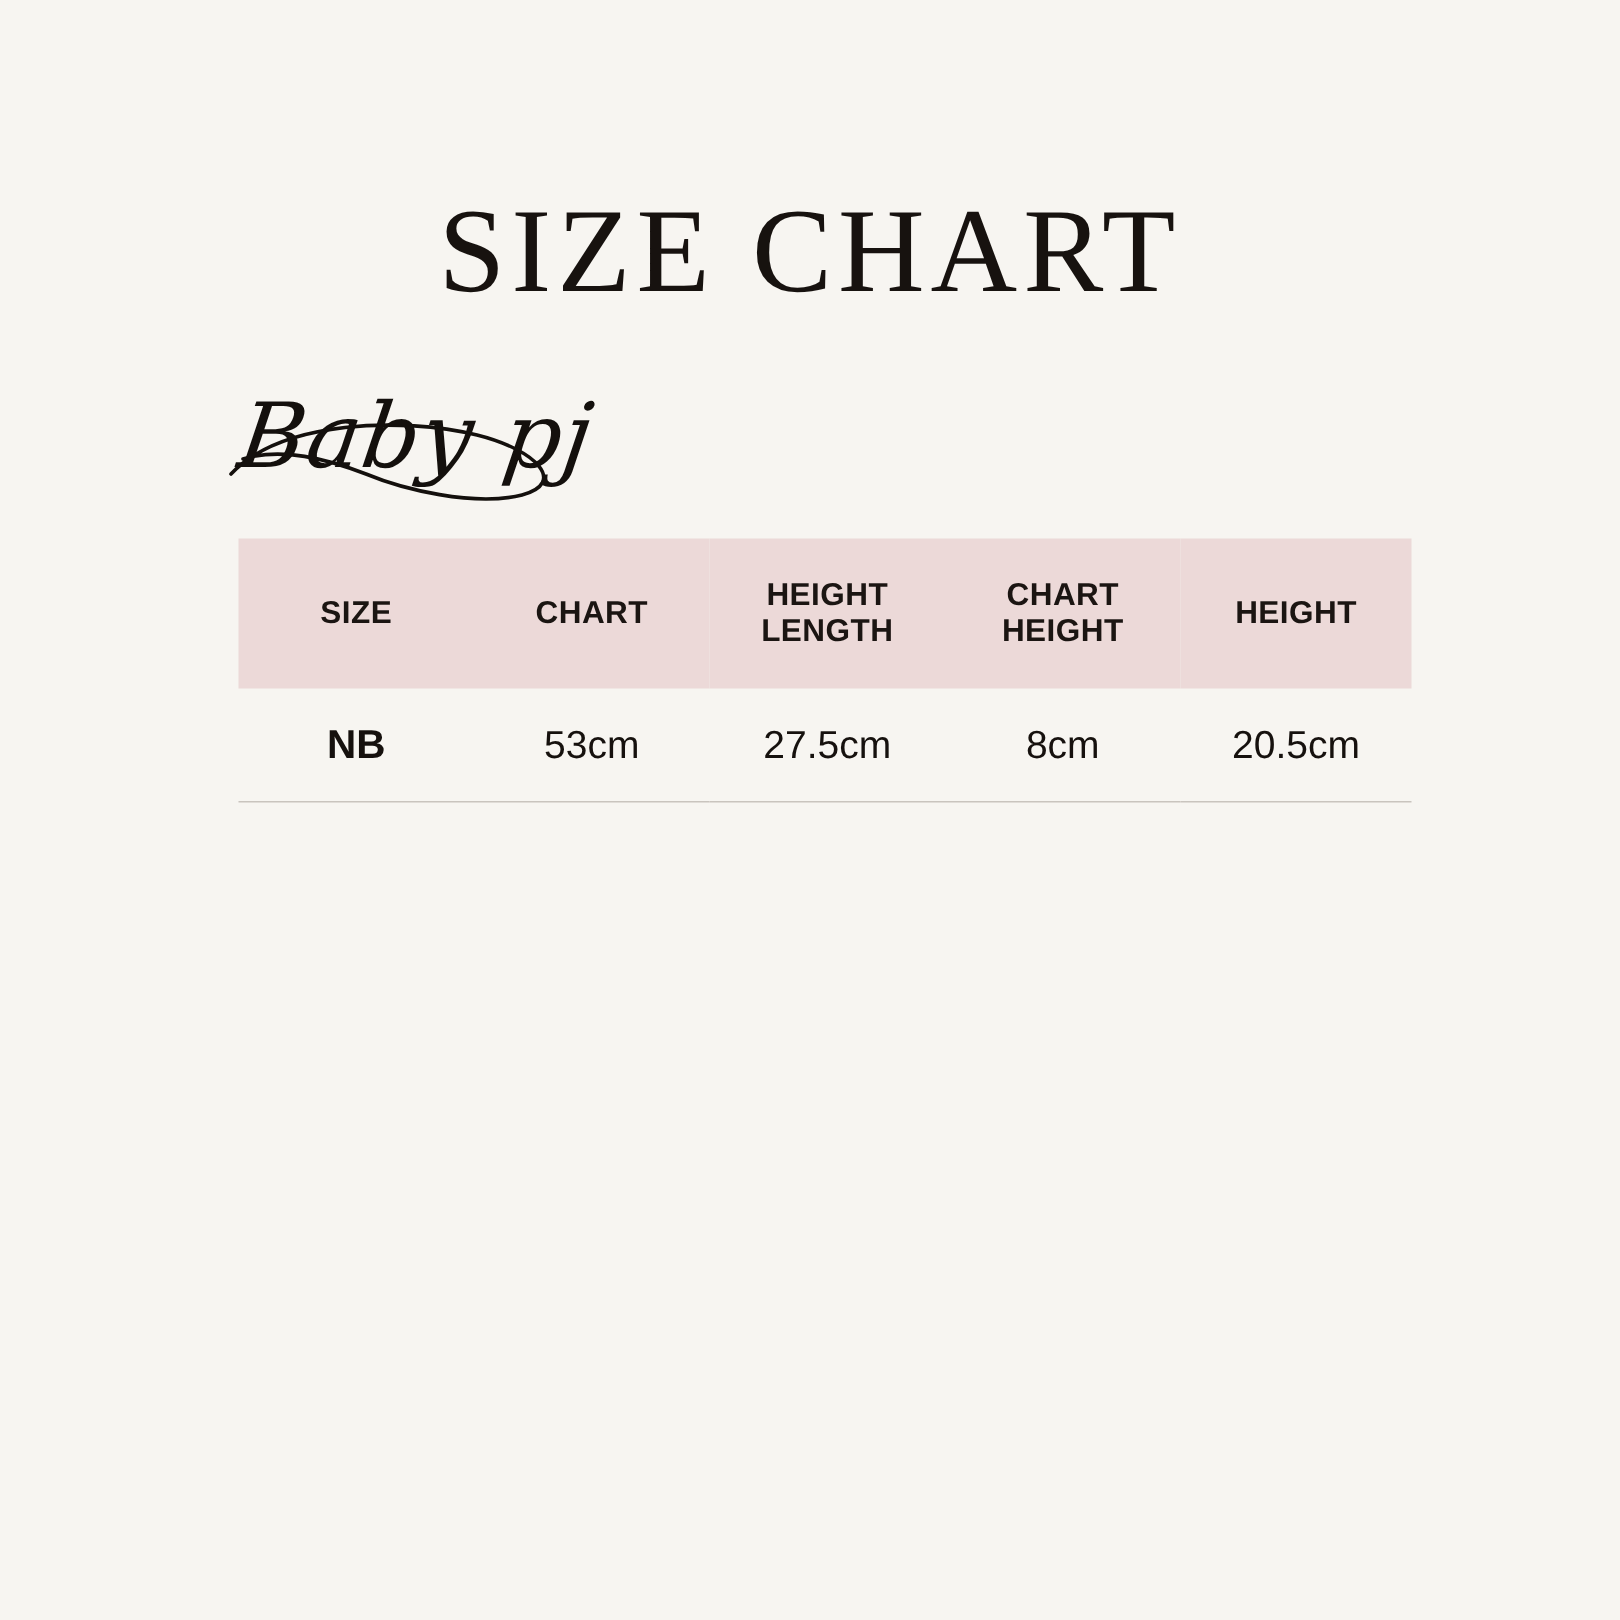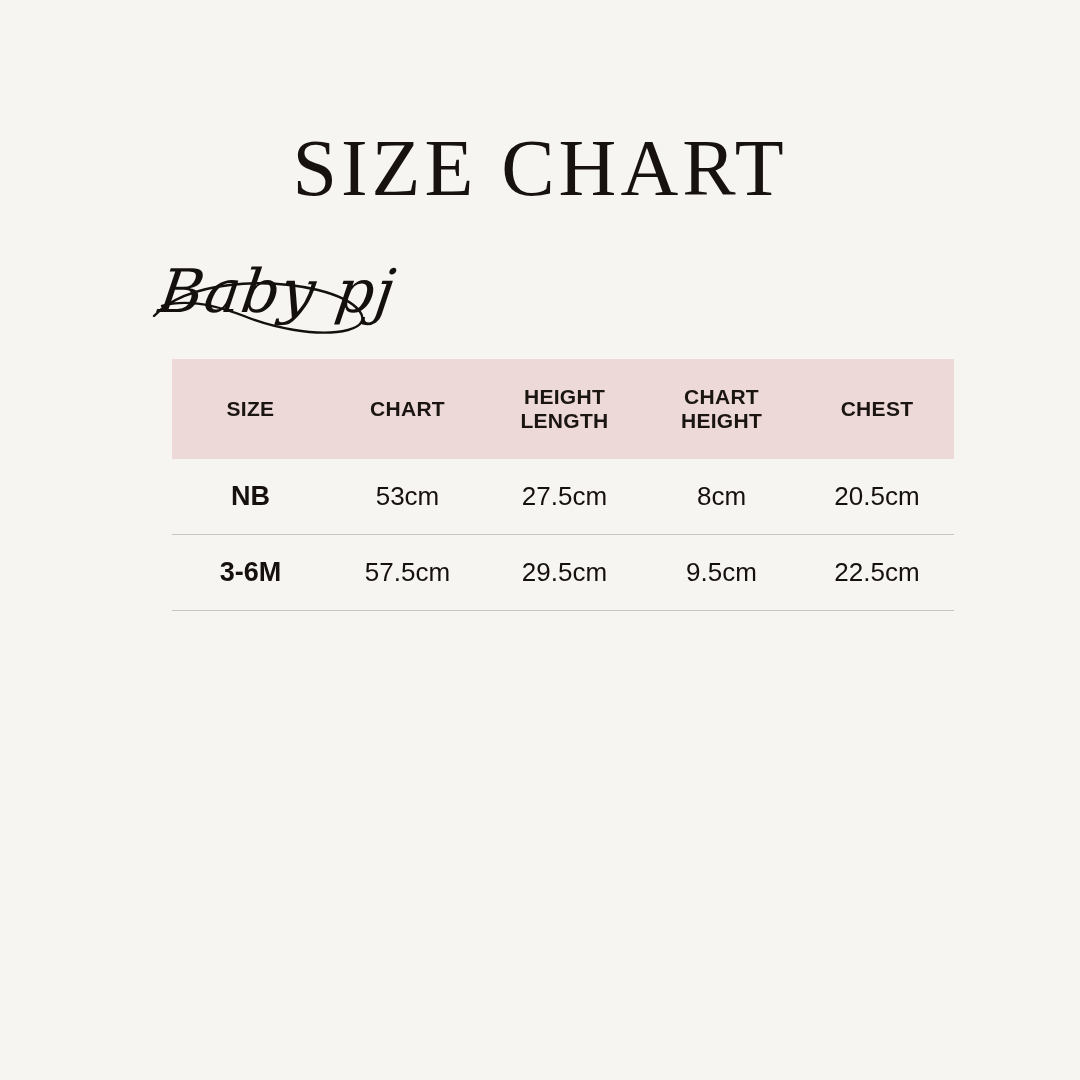--- a/index.html
+++ b/index.html
@@ -54,21 +54,21 @@
     position: absolute;
     left: -12px;
     top: 18px;
     width: 300px;
     height: 60px;
     pointer-events: none;
   }
   table.sizechart {
     position: absolute;
     top: 359px;
-    left: 172px;
+    left: 159px;
     width: 782px;
     border-collapse: collapse;
     table-layout: fixed;
   }
   table.sizechart th {
     background: #ecd9d8;
     font-family: "Liberation Sans", sans-serif;
     font-weight: bold;
     font-size: 21px;
     color: #1b1512;
@@ -123,34 +123,27 @@
         <col class="c-slv">
         <col class="c-foot">
         <col class="c-chest">
     </colgroup>
     <thead>
       <tr>
         <th>SIZE</th>
         <th>CHART</th>
         <th>HEIGHT LENGTH</th>
         <th>CHART HEIGHT</th>
-        <th>CHEST</th>
+        <th>HEIGHT</th>
       </tr>
     </thead>
     <tbody>
       <tr>
         <td class="size-cell">NB</td>
         <td>53cm</td>
         <td>27.5cm</td>
         <td>8cm</td>
         <td>20.5cm</td>
       </tr>
-      <tr>
-        <td class="size-cell">3-6M</td>
-        <td>57.5cm</td>
-        <td>29.5cm</td>
-        <td>9.5cm</td>
-        <td>22.5cm</td>
-      </tr>
     </tbody>
   </table>
 
 </div>
 
 </body></html>

